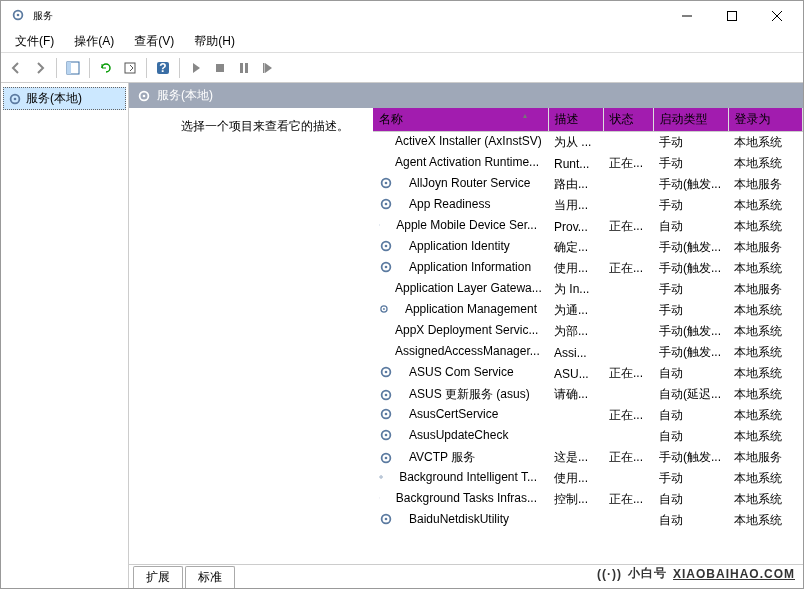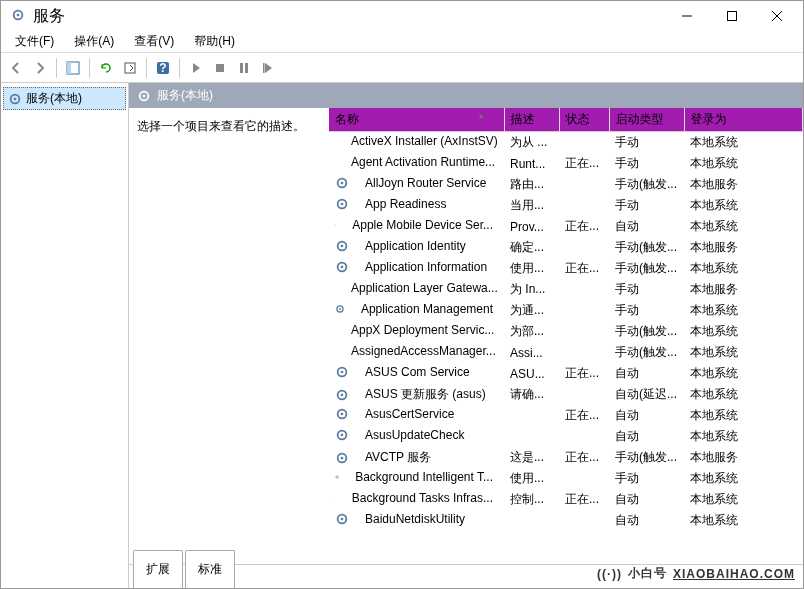--- a/index.html
+++ b/index.html
@@ -1,45 +1,45 @@
 <!DOCTYPE html>
 <html><head>
 <meta charset="utf-8">
 <style>
 * { margin: 0; padding: 0; box-sizing: border-box; font-family: "Microsoft YaHei", "Segoe UI", Tahoma, sans-serif; font-size: 12px; }
 body { width: 804px; height: 589px; background: #fff; border: 1px solid #999; overflow: hidden; position: relative; }
 .titlebar { height: 30px; display: flex; align-items: center; padding: 0 4px; }
 .titlebar .icon { width: 16px; height: 16px; margin: 0 6px; }
-.titlebar .title { flex: 1; font-size: 16px; }
+.titlebar .title { flex: 1; font-size: 10px; }
 .titlebar .winbtn { width: 45px; height: 28px; display: flex; align-items: center; justify-content: center; cursor: pointer; }
 .menubar { height: 22px; display: flex; padding: 0 4px; border-bottom: 1px solid #ddd; }
 .menubar .mitem { padding: 2px 10px; cursor: default; }
 .toolbar { height: 30px; display: flex; align-items: center; padding: 2px 4px; border-bottom: 1px solid #ccc; gap: 2px; }
 .toolbar .tbtn { width: 22px; height: 22px; display: flex; align-items: center; justify-content: center; cursor: pointer; }
 .sep { width: 1px; height: 20px; background: #ccc; margin: 0 3px; }
 .tbtn svg { width: 16px; height: 16px; }
 .body { display: flex; height: calc(100% - 82px); }
 .tree { width: 128px; border-right: 1px solid #ccc; padding: 4px 2px; }
 .tree-item { display: flex; align-items: center; gap: 4px; padding: 2px 4px; background: #cce8ff; border: 1px dotted #666; }
 .right { flex: 1; display: flex; flex-direction: column; overflow: hidden; }
 .panel-hdr { background: #9fa8b8; color: #fff; padding: 4px 8px; display: flex; align-items: center; gap: 6px; }
-.split { display: flex; flex: 1; overflow: hidden; }
+.split { display: flex; flex: 1; overflow: hidden; margin-left: 44px; }
 .desc-pane { width: 200px; padding: 10px 8px; }
 .list-pane { flex: 1; overflow: auto; position: relative; }
 table { border-collapse: collapse; width: 100%; }
 th { text-align: left; font-weight: normal; padding: 3px 6px; border-right: 1px solid #ddd; border-bottom: 1px solid #ccc; background: #a21caf; position: sticky; top: 0; }
 th:first-child::after { content: "▴"; color: #777; position: absolute; left: 150px; font-size: 8px; }
 td { padding: 2px 6px; white-space: nowrap; overflow: hidden; text-overflow: ellipsis; max-width: 0; }
 td.name { display: flex; align-items: center; gap: 16px; max-width: 170px;}
 td.desc { max-width: 50px; }
 td.status { max-width: 45px; }
 td.start { max-width: 70px; }
 td.logon { max-width: 60px; }
 .tabbar { height: 24px; border-top: 1px solid #ccc; display: flex; align-items: flex-end; padding-left: 4px; gap: 2px;}
-.tab { padding: 10px 12px; border: 1px solid #aaa; border-bottom: none; background: #fff; cursor: pointer; font-size: 12px; border-radius: 2px 2px 0 0;}
+.tab { padding: 2px 12px; border: 1px solid #aaa; border-bottom: none; background: #fff; cursor: pointer; font-size: 12px; border-radius: 2px 2px 0 0;}
 .tab.active { background: #fff; }
 .gear { width: 14px; height: 14px; }
 .watermark { position: absolute; bottom: 6px; right: 8px; font-size: 18px; font-weight: bold; color: #333; letter-spacing: 1px; display: flex; align-items: center; gap: 6px;}
 .watermark .cn { font-family: "Microsoft YaHei"; }
 .watermark .en { font-family: Arial; text-decoration: underline; }
 </style>
 </head>
 <body>
 
 <div class="titlebar">

